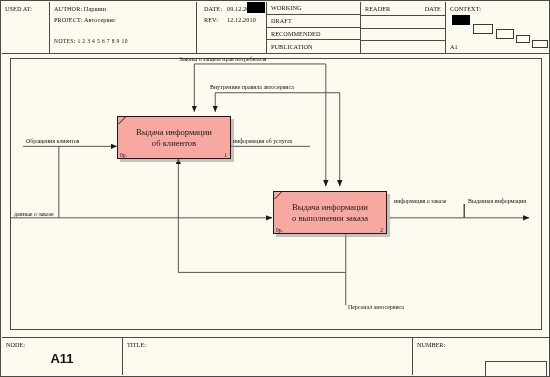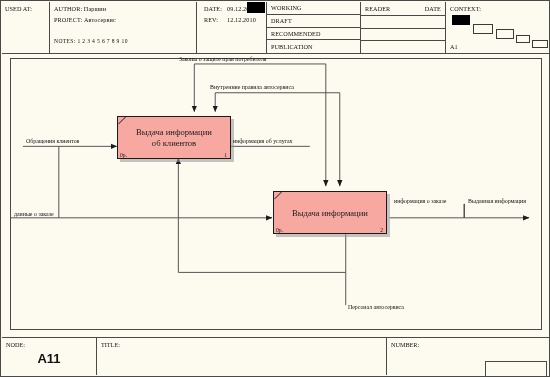--- a/index.html
+++ b/index.html
@@ -116,21 +116,21 @@
   svg.wires{position:absolute;inset:0;width:100%;height:100%;z-index:2;}
 
   
   .ftr{
     position:absolute;left:1px;bottom:1px;width:548px;height:38px;
     display:flex;
     border-top:1px solid #4a4a4a;
     box-sizing:border-box;
   }
   .f-cell{border-right:1px solid #4a4a4a;box-sizing:border-box;position:relative;}
-  .f-node{width:95px;}
+  .f-node{width:121px;}
   .f-title{width:290px;}
   .f-num{flex:1;border-right:none;}
   .f-cell .k{position:absolute;left:4px;top:3px;font-size:6.2px;}
   .f-node .v{
     position:absolute;left:0;right:0;top:13px;text-align:center;
     font-family:"Liberation Sans", sans-serif;
     font-size:13px;font-weight:bold;color:#111;
   }
   .f-num .stub{
     position:absolute;right:3px;bottom:-1px;width:60px;height:14px;
@@ -248,20 +248,21 @@
           <div>об клиентов</div>
         </div>
         <div class="cost">0р.</div>
         <div class="num">1</div>
       </div>
 
       <div class="act" style="left:262px;top:132px;width:114px;height:43px;">
         <div class="corner"></div>
         <div class="txt">
           <div>Выдача информации</div>
+          <div>о выполнении заказа</div>
         </div>
         <div class="cost">0р.</div>
         <div class="num">2</div>
       </div>
 
       <div class="alabel" style="left:168px;top:-3px;">Законы о защите прав потребителя</div>
 
       <div class="alabel" style="left:199px;top:25px;">Внутренние правила автосервиса</div>
 
       <div class="alabel" style="left:15px;top:79px;">Обращения клиентов</div>

